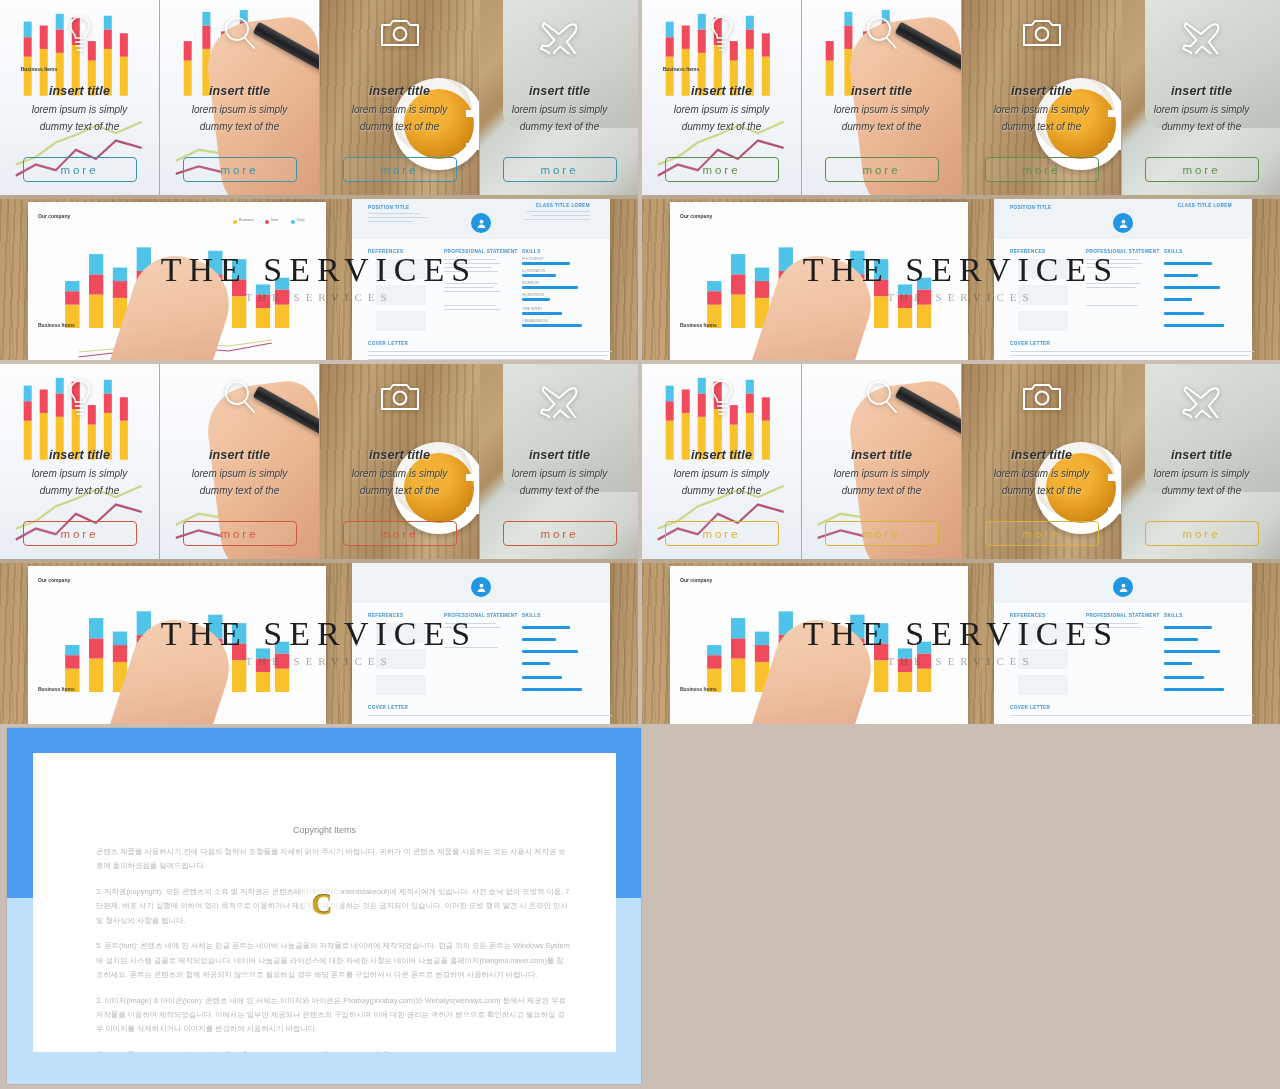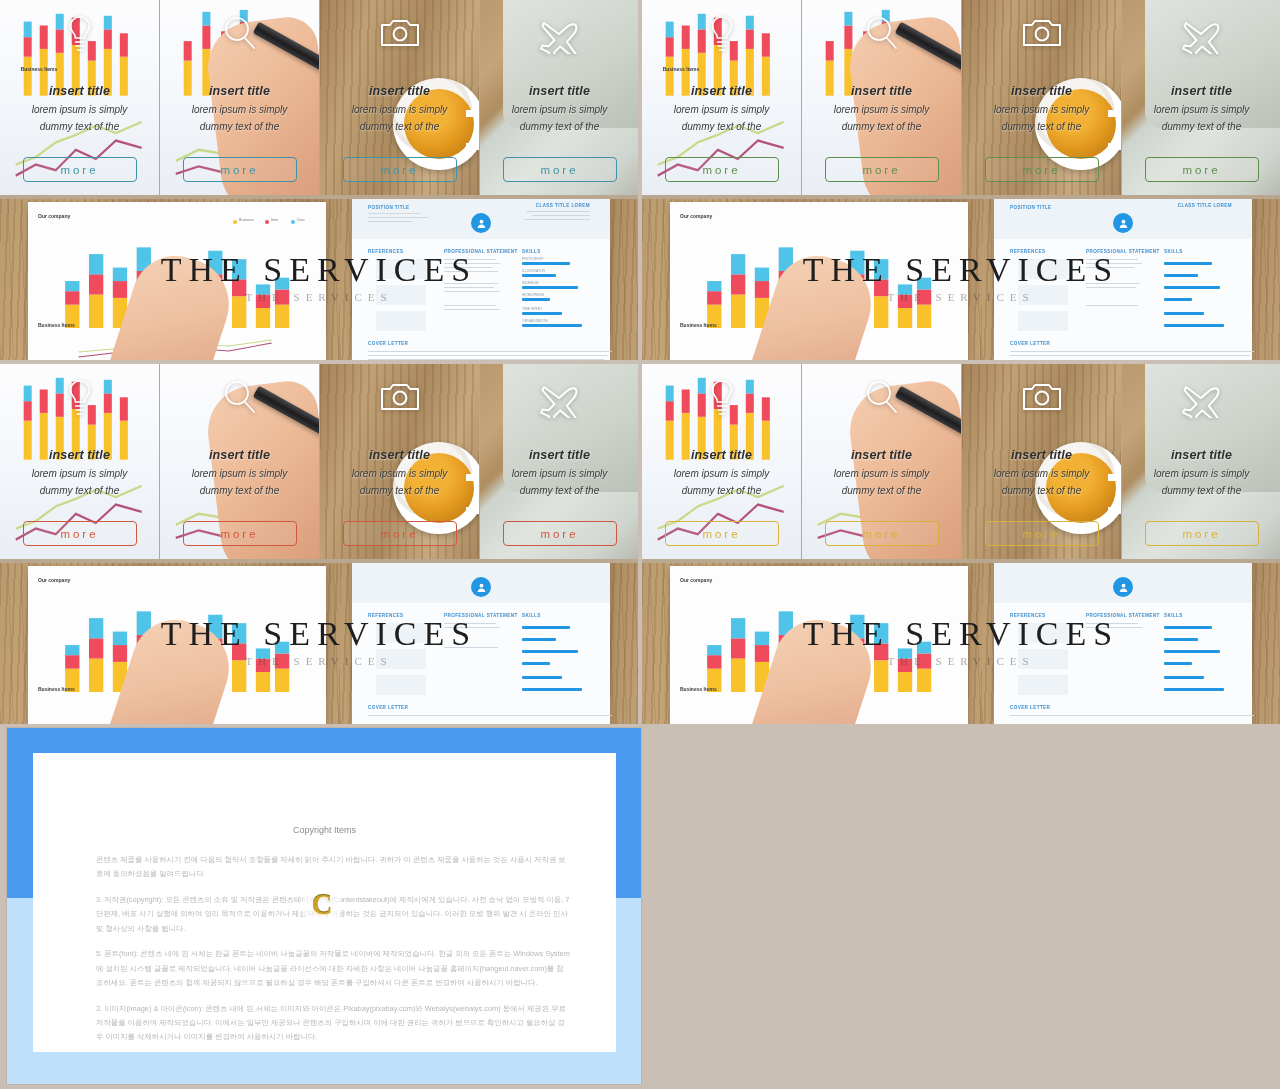--- a/index.html
+++ b/index.html
@@ -100,21 +100,21 @@
   .skl{position:absolute;background:#2196e3;height:3px;border-radius:1px;}
   .sklab{position:absolute;font-size:3.4px;color:#8d9aa6;}
 
   
   .cpanel{position:absolute;left:7px;top:728px;width:634px;height:356px;background:#4a9bf0;box-shadow:0 0 0 1px rgba(0,0,0,.06);}
   .cpanel .band{position:absolute;left:0;right:0;top:170px;bottom:0;background:#bfe0fb;}
   .cdoc{position:absolute;left:26px;top:25px;right:25px;bottom:32px;background:#fff;overflow:hidden;}
   .ctitle-k{position:absolute;left:0;right:0;top:52px;text-align:center;font-size:13.5px;font-weight:700;color:#4a4a4a;}
   .ctitle-e{position:absolute;left:0;right:0;top:72px;text-align:center;font-size:9px;color:#8c8c8c;}
   .cbody{position:absolute;left:63px;right:45px;top:92px;font-size:7.4px;line-height:1.95;color:#b6b6b6;}
-  .cbody p{margin:8px 0 11px 0;}
+  .cbody p{margin:0 0 11px 0;}
   .wmark{position:absolute;left:303px;top:881px;width:38px;height:46px;display:flex;align-items:center;justify-content:center;
     background:rgba(255,255,255,.55);font-family:"Liberation Serif",serif;font-size:29px;font-weight:700;
     color:#c9a227;text-shadow:0 1px 0 #f3e3a8,0 -1px 0 #8a6b12;}
 </style>
 </head>
 <body>
 
 <div class="page">
 
   <div class="grid">

